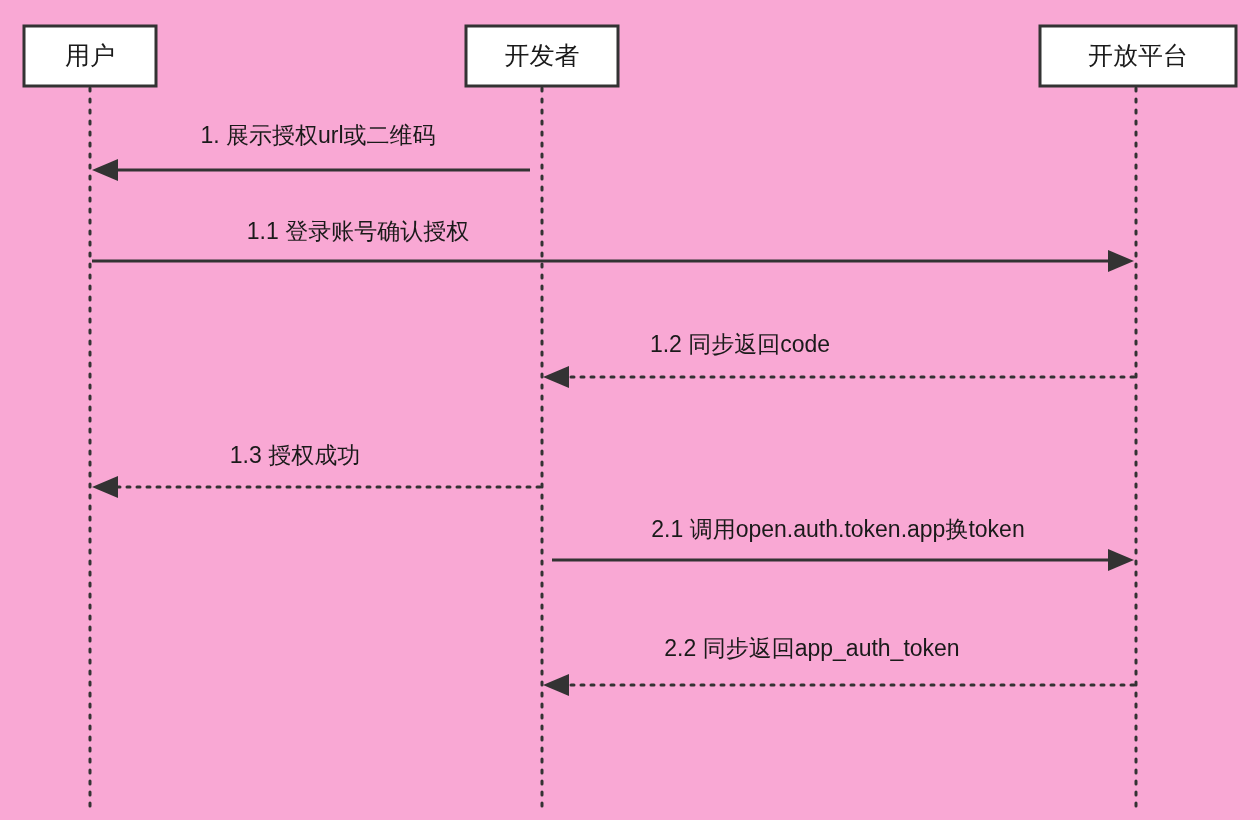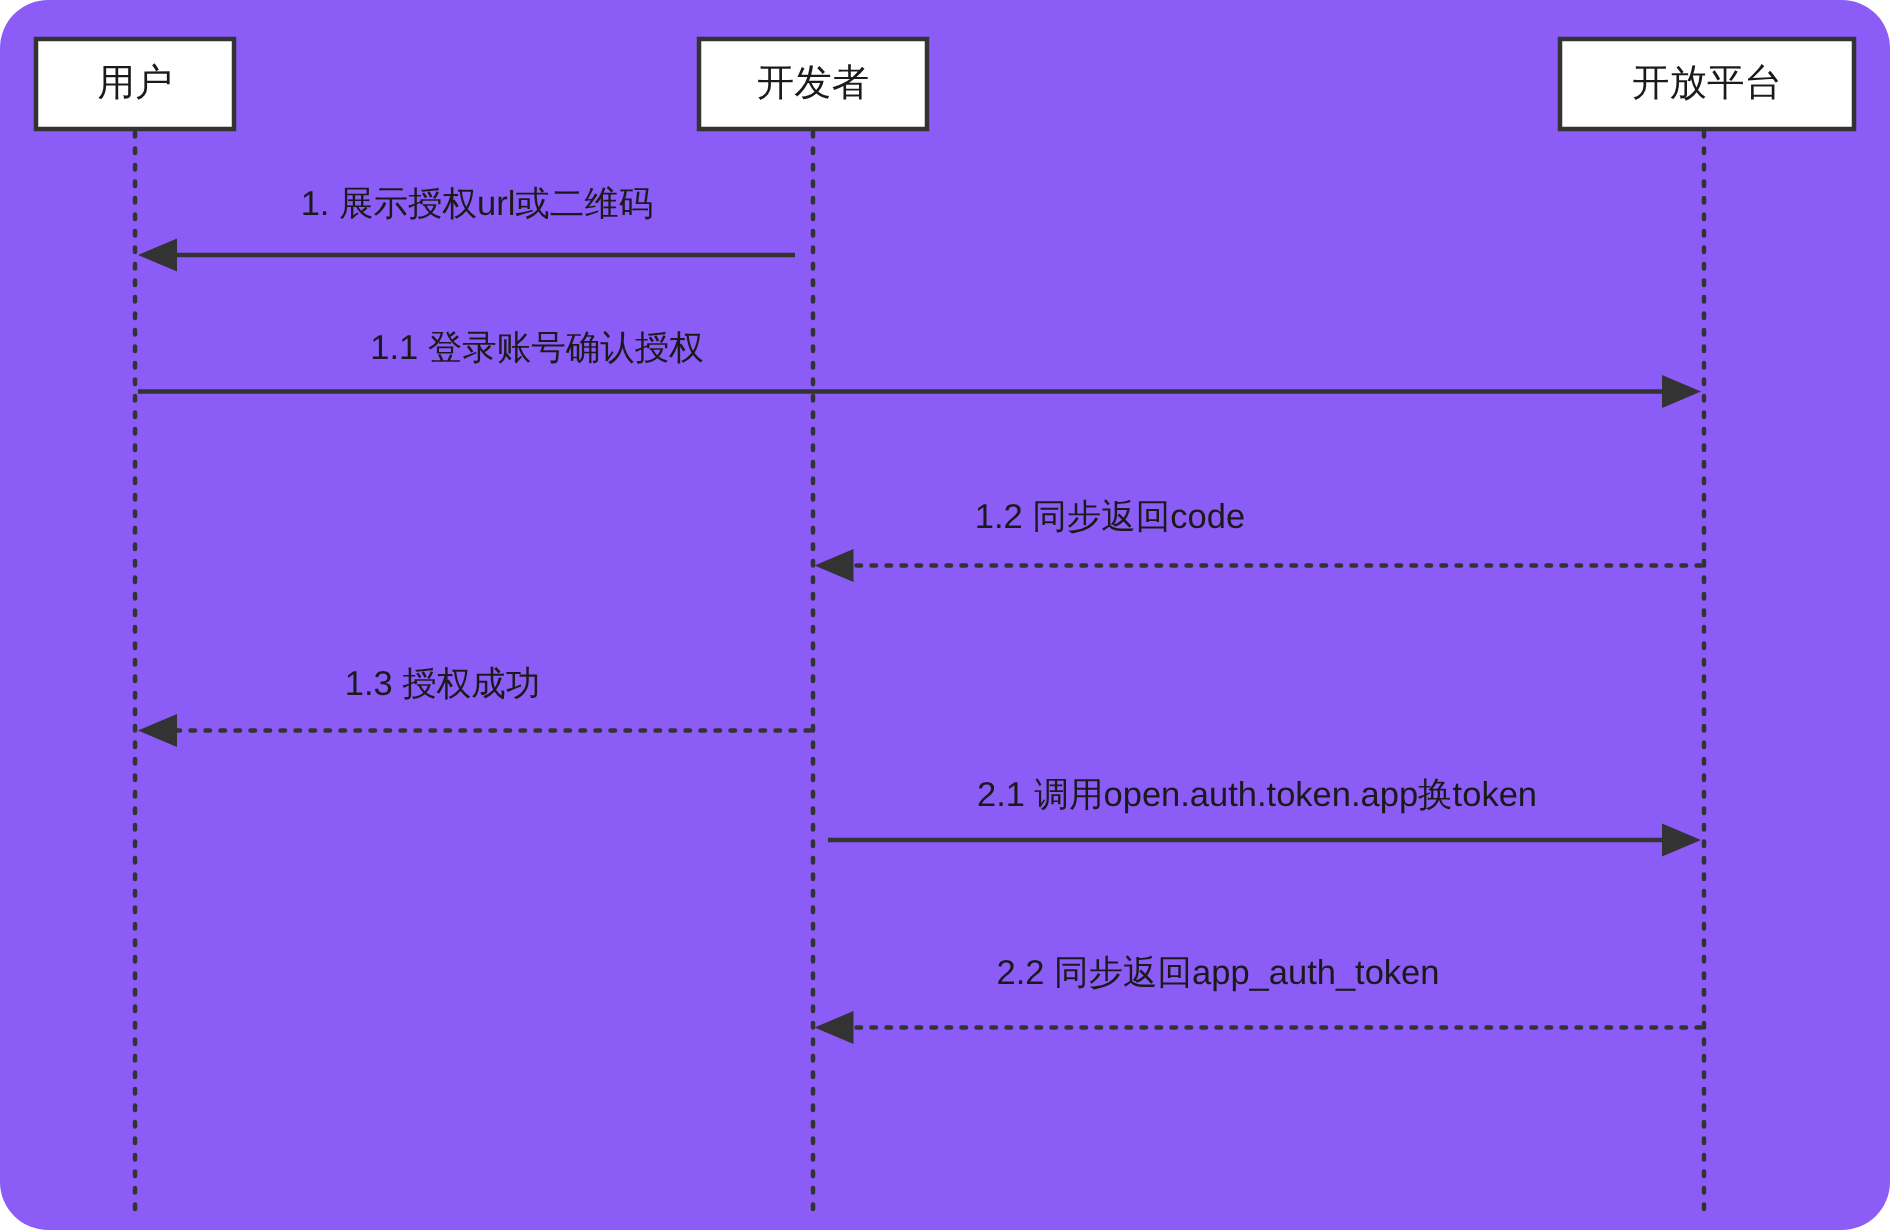--- a/index.html
+++ b/index.html
@@ -4,24 +4,23 @@
 <style>
   html, body {
     margin: 0;
     padding: 0;
     background: #ffffff;
   }
   #canvas {
     position: relative;
     width: 1260px;
     height: 820px;
-    background: #8b5cf6;
+    background: #f9a8d4;
     font-family: "Liberation Sans", sans-serif;
     overflow: hidden;
-    border-radius: 32px;
   }
   svg.diagram {
     position: absolute;
     left: 0;
     top: 0;
     width: 1260px;
     height: 820px;
   }
   .actor-box {
     fill: #ffffff;

